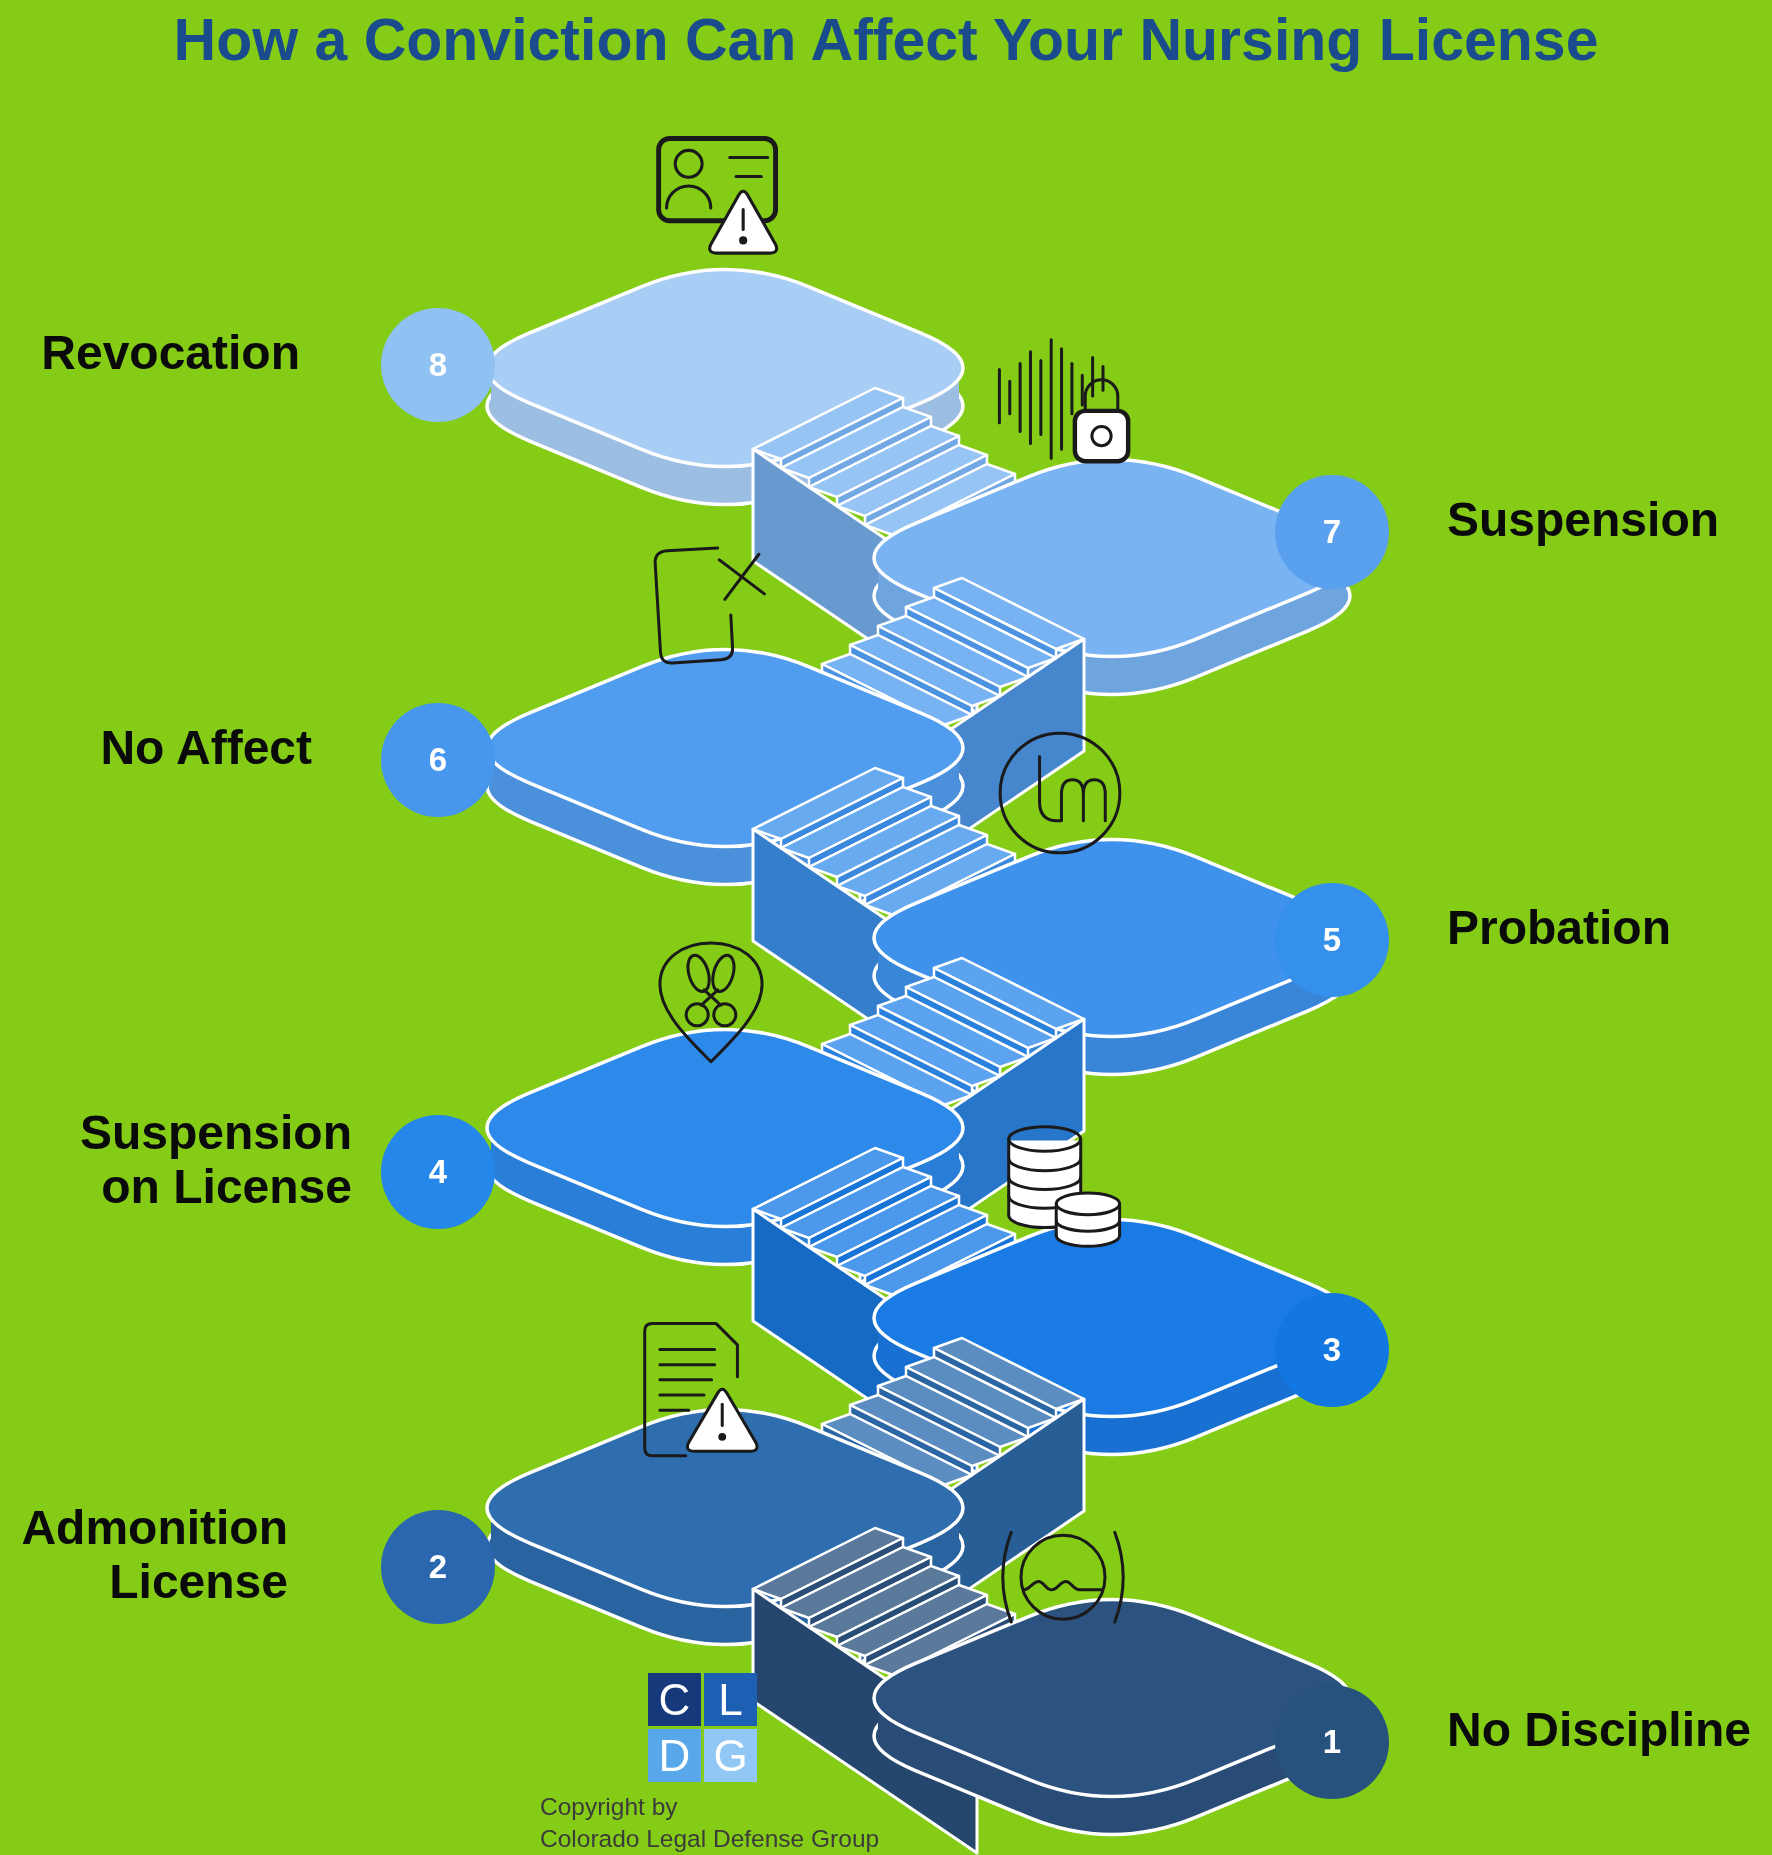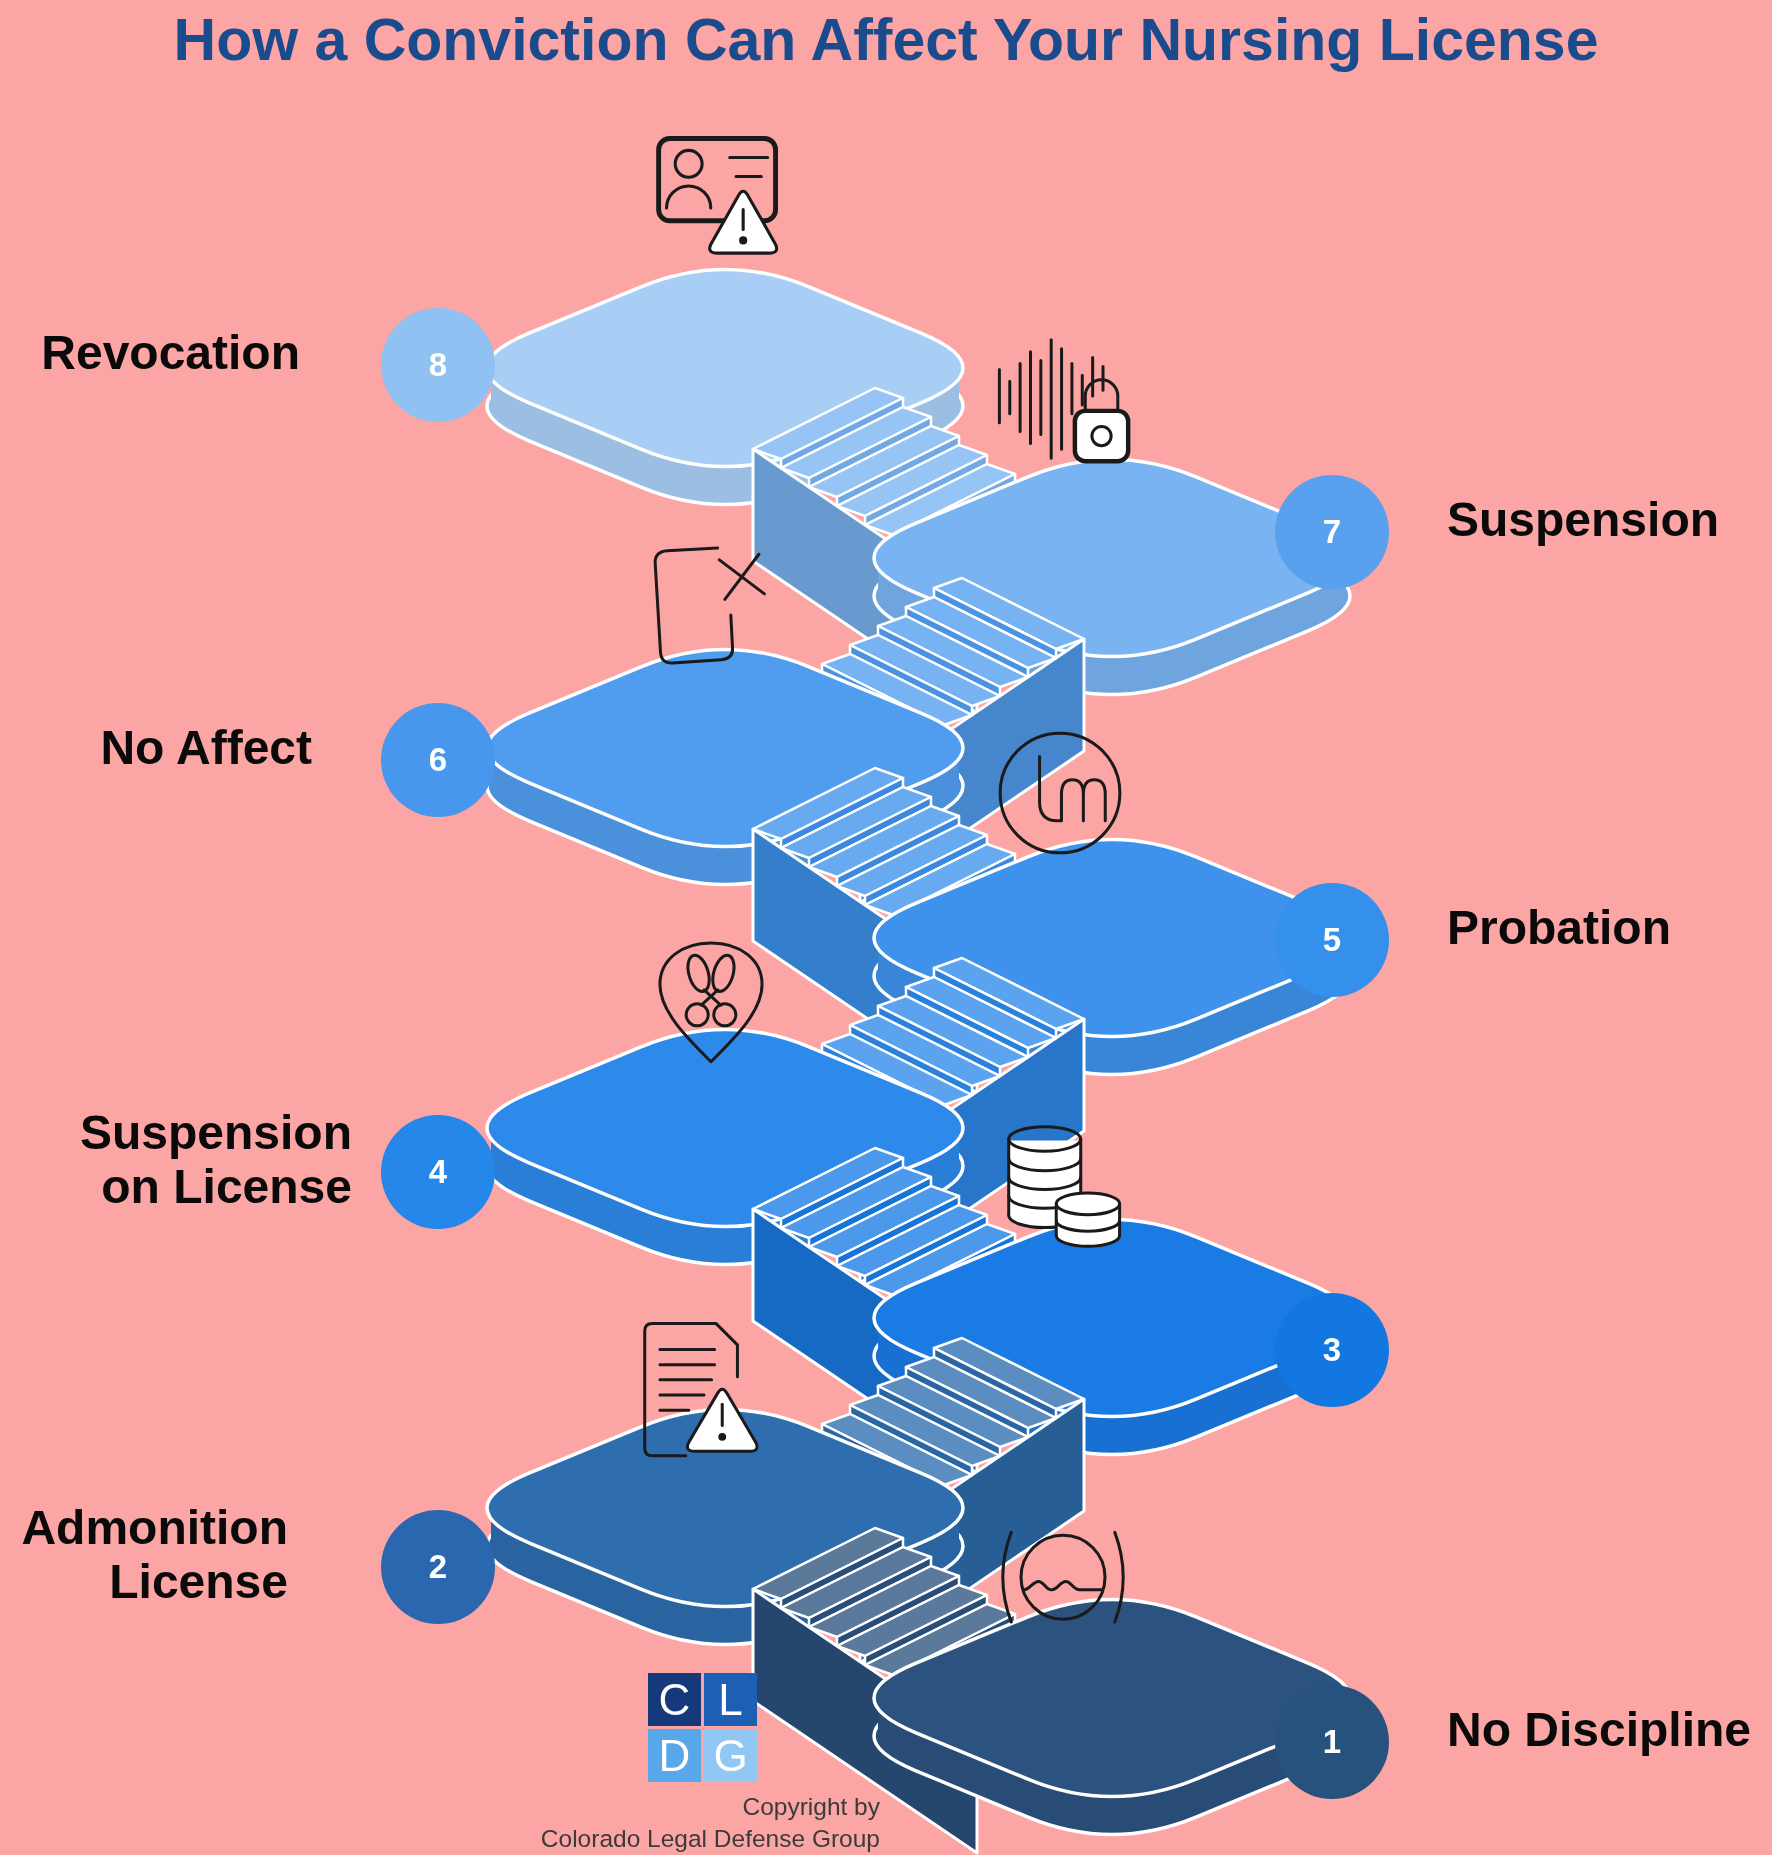--- a/index.html
+++ b/index.html
@@ -1,34 +1,34 @@
 <!DOCTYPE html>
 <html><head>
 <meta charset="utf-8">
 <style>
   html,body{margin:0;padding:0;background:#ffffff;}
-  .canvas{position:relative;width:1772px;height:1855px;background:#fca5a5;overflow:hidden;
+  .canvas{position:relative;width:1772px;height:1855px;background:#84cc16;overflow:hidden;
           font-family:"Liberation Sans", sans-serif;}
   .title{position:absolute;left:0;top:6px;width:100%;text-align:center;
          font-size:59px;font-weight:700;letter-spacing:0;}
   #stairs-svg{position:absolute;left:0;top:0;}
   .icon{position:absolute;}
   .icon path,.icon circle,.icon ellipse,.icon line{vector-effect:non-scaling-stroke;}
   .lvl-label{position:absolute;display:flex;align-items:center;height:112px;
              font-size:48px;font-weight:700;color:#0a0a0a;line-height:1.13;}
   .lvl-label.left{justify-content:flex-end;text-align:right;padding-left:20px;}
   .lvl-label.right{justify-content:flex-start;text-align:left;}
   .lvl-circle{position:absolute;width:114px;height:114px;border-radius:50%;
               display:flex;align-items:center;justify-content:center;
               color:#fff;font-size:33px;font-weight:700;}
   .logo{position:absolute;left:648px;top:1673px;width:109px;height:109px;
         display:grid;grid-template-columns:53px 53px;grid-template-rows:53px 53px;gap:3px;}
   .logo .sq{display:flex;align-items:center;justify-content:center;color:#fff;
             font-size:44px;font-weight:400;}
-  .copyright{position:absolute;left:540px;top:1791px;width:340px;text-align:right;
+  .copyright{position:absolute;left:540px;top:1791px;width:340px;text-align:left;
              color:#3b3b3b;font-size:24.5px;line-height:1.32;}
 </style>
 </head>
 <body>
 
 <div class="canvas">
 
   <svg id="stairs-svg" width="1772" height="1855">
       <path d="M 809 324.8 L 921 371.2 Q 1005 406 921 440.8 L 809 487.2 Q 725 522 641 487.2 L 529 440.8 Q 445 406 529 371.2 L 641 324.8 Q 725 290 809 324.8 Z" fill="rgb(155,190,226)" stroke="#fff" stroke-width="3.5" stroke-linejoin="round"></path>
       <path d="M 491 368 L 959 368 L 959 406 L 491 406 Z" fill="rgb(155,190,226)"></path>

